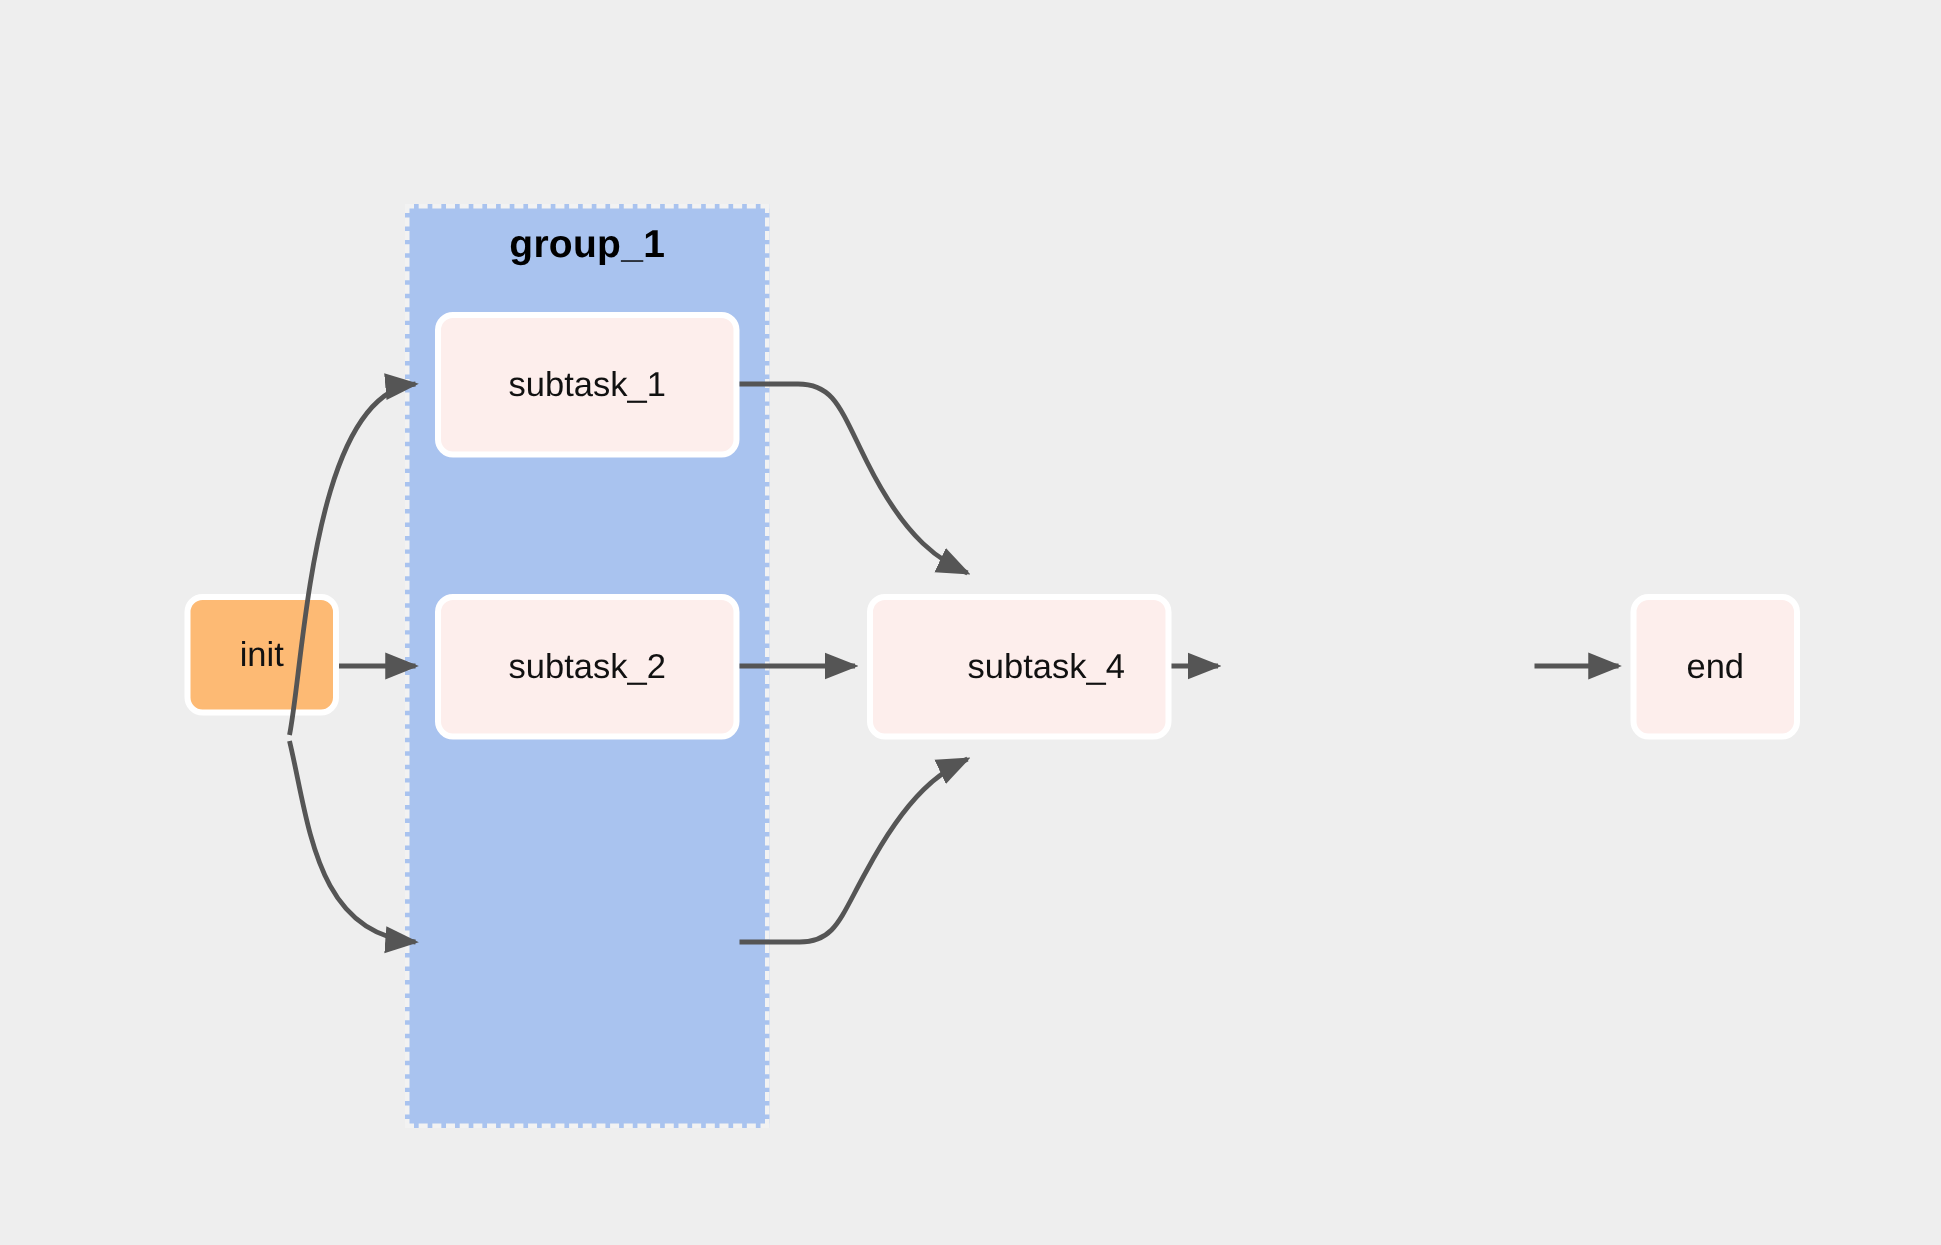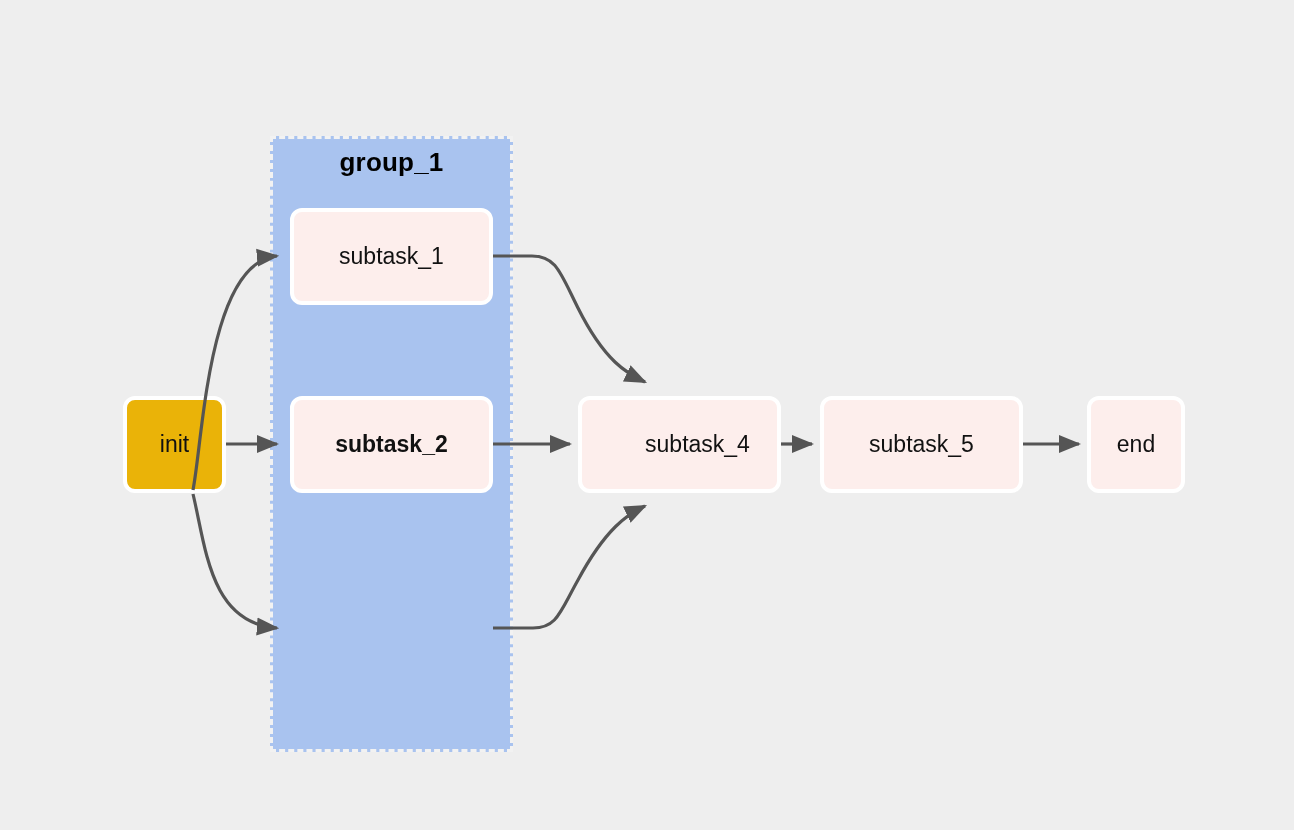--- a/index.html
+++ b/index.html
@@ -61,36 +61,33 @@
 </style>
 </head>
 <body>
 
 <div id="canvas">
 
   <div class="group" id="grp-0" style="left: 270px; top: 136px; width: 243px; height: 616px; background: rgb(169, 195, 239); border-color: rgb(242, 242, 242);">
     <div class="group-label" style="top: 8px;">group_1</div>
   </div>
 
-  <div class="node" id="nd-0" style="left: 123px; top: 396px; width: 103px; height: 97px; background: #eab308; border-color: rgb(255, 255, 255);">
+  <div class="node" id="nd-0" style="left: 123px; top: 396px; width: 103px; height: 81px; background: #fdba74; border-color: rgb(255, 255, 255);">
     <span class="node-label">init</span>
   </div>
   <div class="node" id="nd-1" style="left: 290px; top: 208px; width: 203px; height: 97px; background: rgb(253, 238, 236); border-color: rgb(255, 255, 255);">
     <span class="node-label">subtask_1</span>
   </div>
-  <div class="node" id="nd-2" style="left: 290px; top: 396px; width: 203px; height: 97px; background: rgb(253, 238, 236); border-color: rgb(255, 255, 255); font-weight: bold;">
+  <div class="node" id="nd-2" style="left: 290px; top: 396px; width: 203px; height: 97px; background: rgb(253, 238, 236); border-color: rgb(255, 255, 255);">
     <span class="node-label">subtask_2</span>
   </div>
   <div class="node" id="nd-4" style="left: 578px; top: 396px; width: 203px; height: 97px; background: rgb(253, 238, 236); border-color: rgb(255, 255, 255); padding-left: 36px;">
     <span class="node-label">subtask_4</span>
   </div>
-  <div class="node" id="nd-5" style="left: 820px; top: 396px; width: 203px; height: 97px; background: rgb(253, 238, 236); border-color: rgb(255, 255, 255);">
-    <span class="node-label">subtask_5</span>
-  </div>
-  <div class="node" id="nd-6" style="left: 1087px; top: 396px; width: 98px; height: 97px; background: rgb(253, 238, 236); border-color: rgb(255, 255, 255);">
+  <div class="node" id="nd-6" style="left: 1087px; top: 396px; width: 113px; height: 97px; background: rgb(253, 238, 236); border-color: rgb(255, 255, 255);">
     <span class="node-label">end</span>
   </div>
 
   <svg id="edge-layer" viewBox="0 0 1294 830">
       <defs>
         <marker id="arrowhead" viewBox="0 0 10 10" refX="9" refY="5" markerWidth="7" markerHeight="7" orient="auto-start-reverse" markerUnits="strokeWidth">
           <path d="M 0 1 L 10 5 L 0 9 z" fill="#555555"></path>
         </marker>
       </defs>
       <path d="M 193 490 C 203 440 208 262 277 256" fill="none" stroke="#555555" stroke-width="3.2" stroke-linecap="butt" marker-end="url(#arrowhead)"></path>

